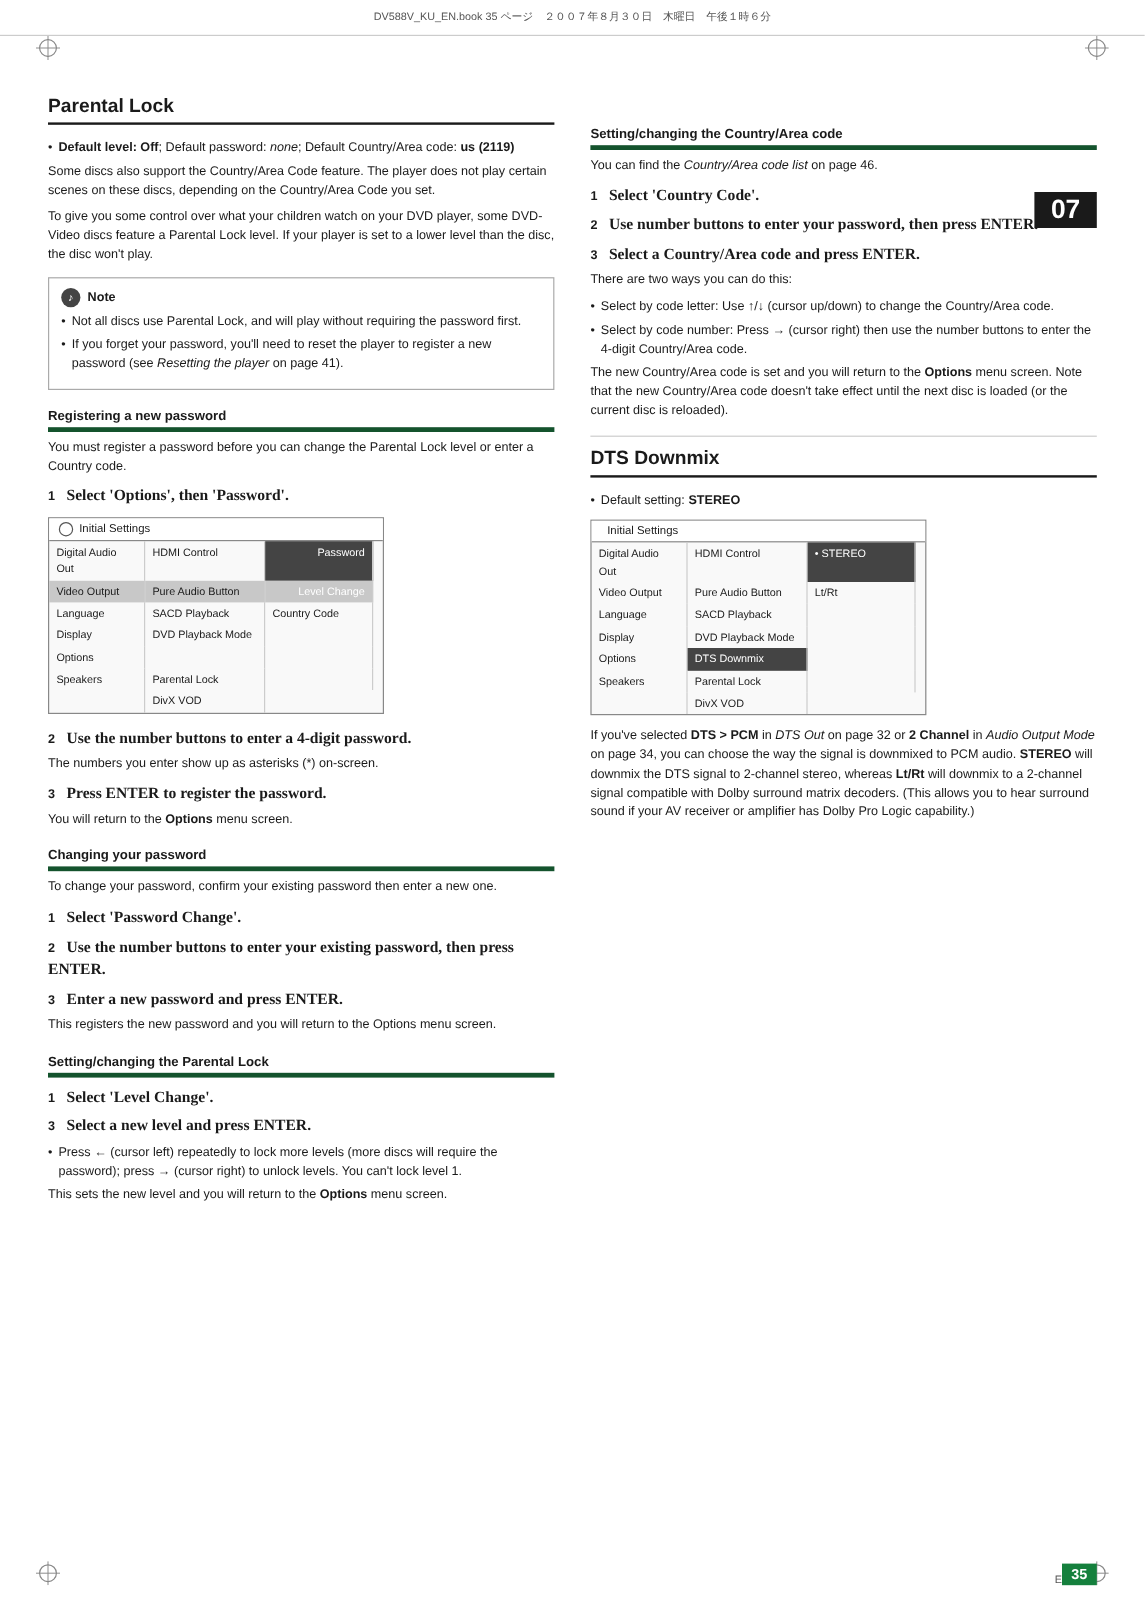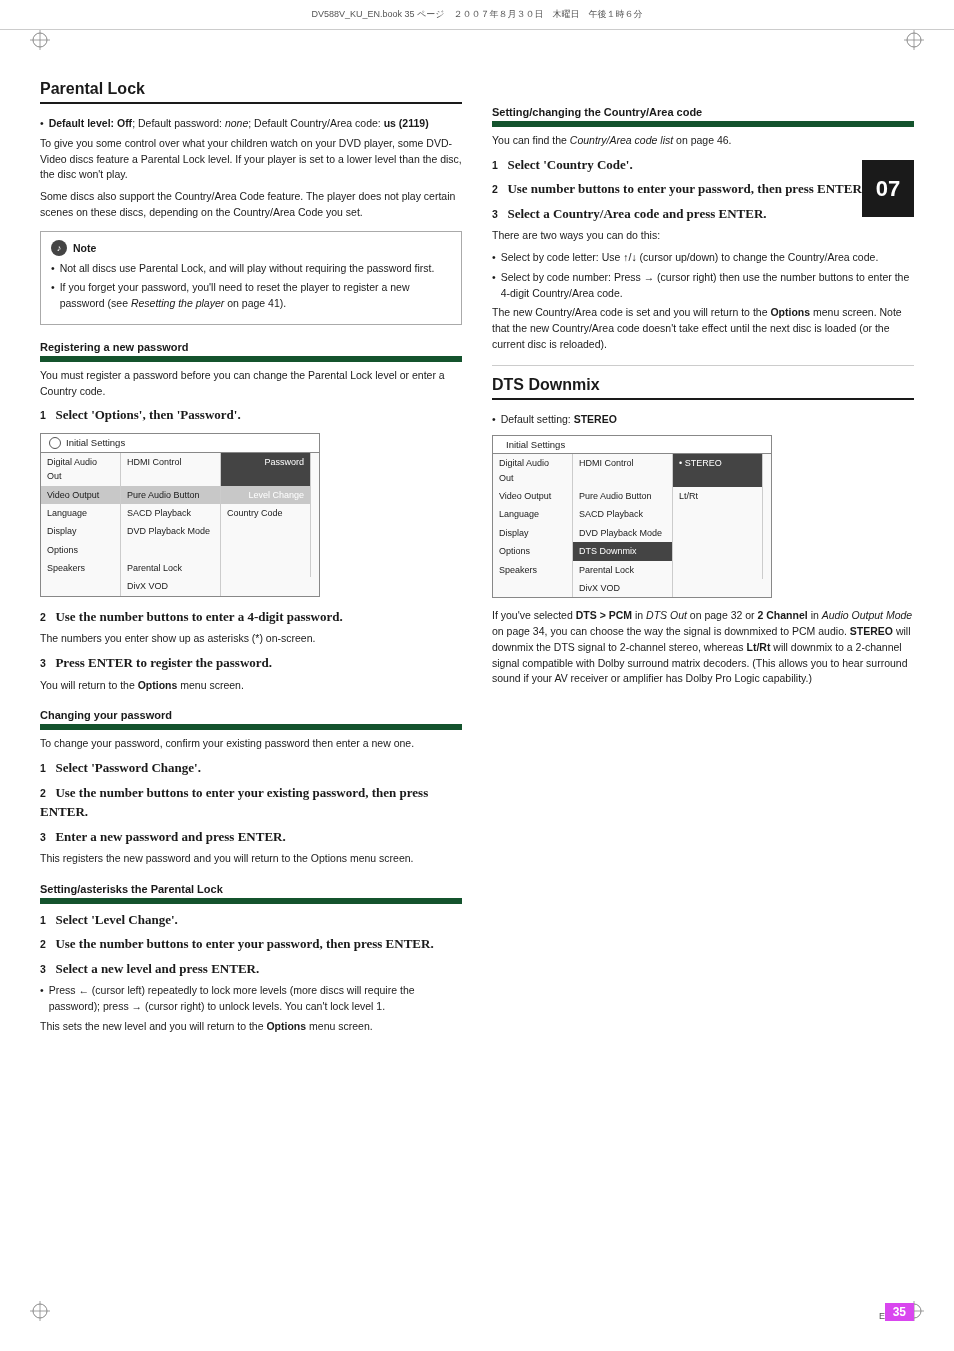--- a/index.html
+++ b/index.html
@@ -39,21 +39,21 @@
     
     .chapter-badge {
       position: absolute;
       top: 160px;
       right: 40px;
       background: #1a1a1a;
       color: #ffffff;
       font-size: 22px;
       font-weight: bold;
       width: 52px;
-      height: 57px;
+      height: 30px;
       display: flex;
       align-items: center;
       justify-content: center;
     }
 
     
     .content-wrapper {
       display: flex;
       padding: 50px 40px 50px 40px;
       gap: 30px;
@@ -77,21 +77,21 @@
       border-bottom: 2px solid #1a1a1a;
       padding-bottom: 4px;
       margin-bottom: 12px;
     }
 
     .sub-section-title {
       font-size: 11px;
       font-weight: bold;
       margin-top: 16px;
       margin-bottom: 6px;
-      border-bottom: 6px solid #14532d;
+      border-bottom: 4px solid #14532d;
       padding-bottom: 3px;
     }
 
     p {
       font-size: 10.5px;
       line-height: 1.5;
       margin-bottom: 6px;
     }
 
     .bullet-item {
@@ -229,21 +229,21 @@
     .divider-line {
       border-top: 1px solid #ccc;
       margin: 12px 0 10px 0;
     }
 
     
     .page-num-box {
       position: absolute;
       bottom: 30px;
       right: 40px;
-      background: #d946ef;
+      background: #15803d;
       color: #fff;
       font-size: 12px;
       font-weight: bold;
       padding: 2px 8px;
     }
     .page-en {
       position: absolute;
       bottom: 30px;
       right: 64px;
       font-size: 9px;
@@ -293,23 +293,23 @@
 <div class="content-wrapper">
 
   <div class="left-column">
     <div class="section-title">Parental Lock</div>
 
     <div class="bullet-item">
       <span class="bullet">•</span>
       <span><b>Default level: Off</b>; Default password: <i>none</i>; Default Country/Area code: <b>us (2119)</b></span>
     </div>
 
+    <p>Some discs also support the Country/Area Code feature. The player does not play certain scenes on these discs, depending on the Country/Area Code you set.</p>
+
     <p>To give you some control over what your children watch on your DVD player, some DVD-Video discs feature a Parental Lock level. If your player is set to a lower level than the disc, the disc won't play.</p>
-
-    <p>Some discs also support the Country/Area Code feature. The player does not play certain scenes on these discs, depending on the Country/Area Code you set.</p>
 
     <div class="note-box">
       <div class="note-header">
         <div class="note-icon">♪</div>
         <span>Note</span>
       </div>
       <div class="bullet-item">
         <span class="bullet">•</span>
         <span>Not all discs use Parental Lock, and will play without requiring the password first.</span>
       </div>
@@ -388,31 +388,27 @@
       <span class="step-num">2</span>
       <span class="step-text">&nbsp;&nbsp;Use the number buttons to enter your existing password, then press ENTER.</span>
     </div>
 
     <div class="step">
       <span class="step-num">3</span>
       <span class="step-text">&nbsp;&nbsp;Enter a new password and press ENTER.</span>
     </div>
     <p>This registers the new password and you will return to the Options menu screen.</p>
 
-    <div class="sub-section-title">Setting/asterisks the Parental Lock</div>
+    <div class="sub-section-title">Setting/changing the Parental Lock</div>
 
     <div class="step">
       <span class="step-num">1</span>
       <span class="step-text">&nbsp;&nbsp;Select 'Level Change'.</span>
     </div>
 
-    <div class="step">
-      <span class="step-num">2</span>
-      <span class="step-text">&nbsp;&nbsp;Use the number buttons to enter your password, then press ENTER.</span>
-    </div>
 
     <div class="step">
       <span class="step-num">3</span>
       <span class="step-text">&nbsp;&nbsp;Select a new level and press ENTER.</span>
     </div>
     <div class="bullet-item">
       <span class="bullet">•</span>
       <span>Press ← (cursor left) repeatedly to lock more levels (more discs will require the password); press → (cursor right) to unlock levels. You can't lock level 1.</span>
     </div>
 

